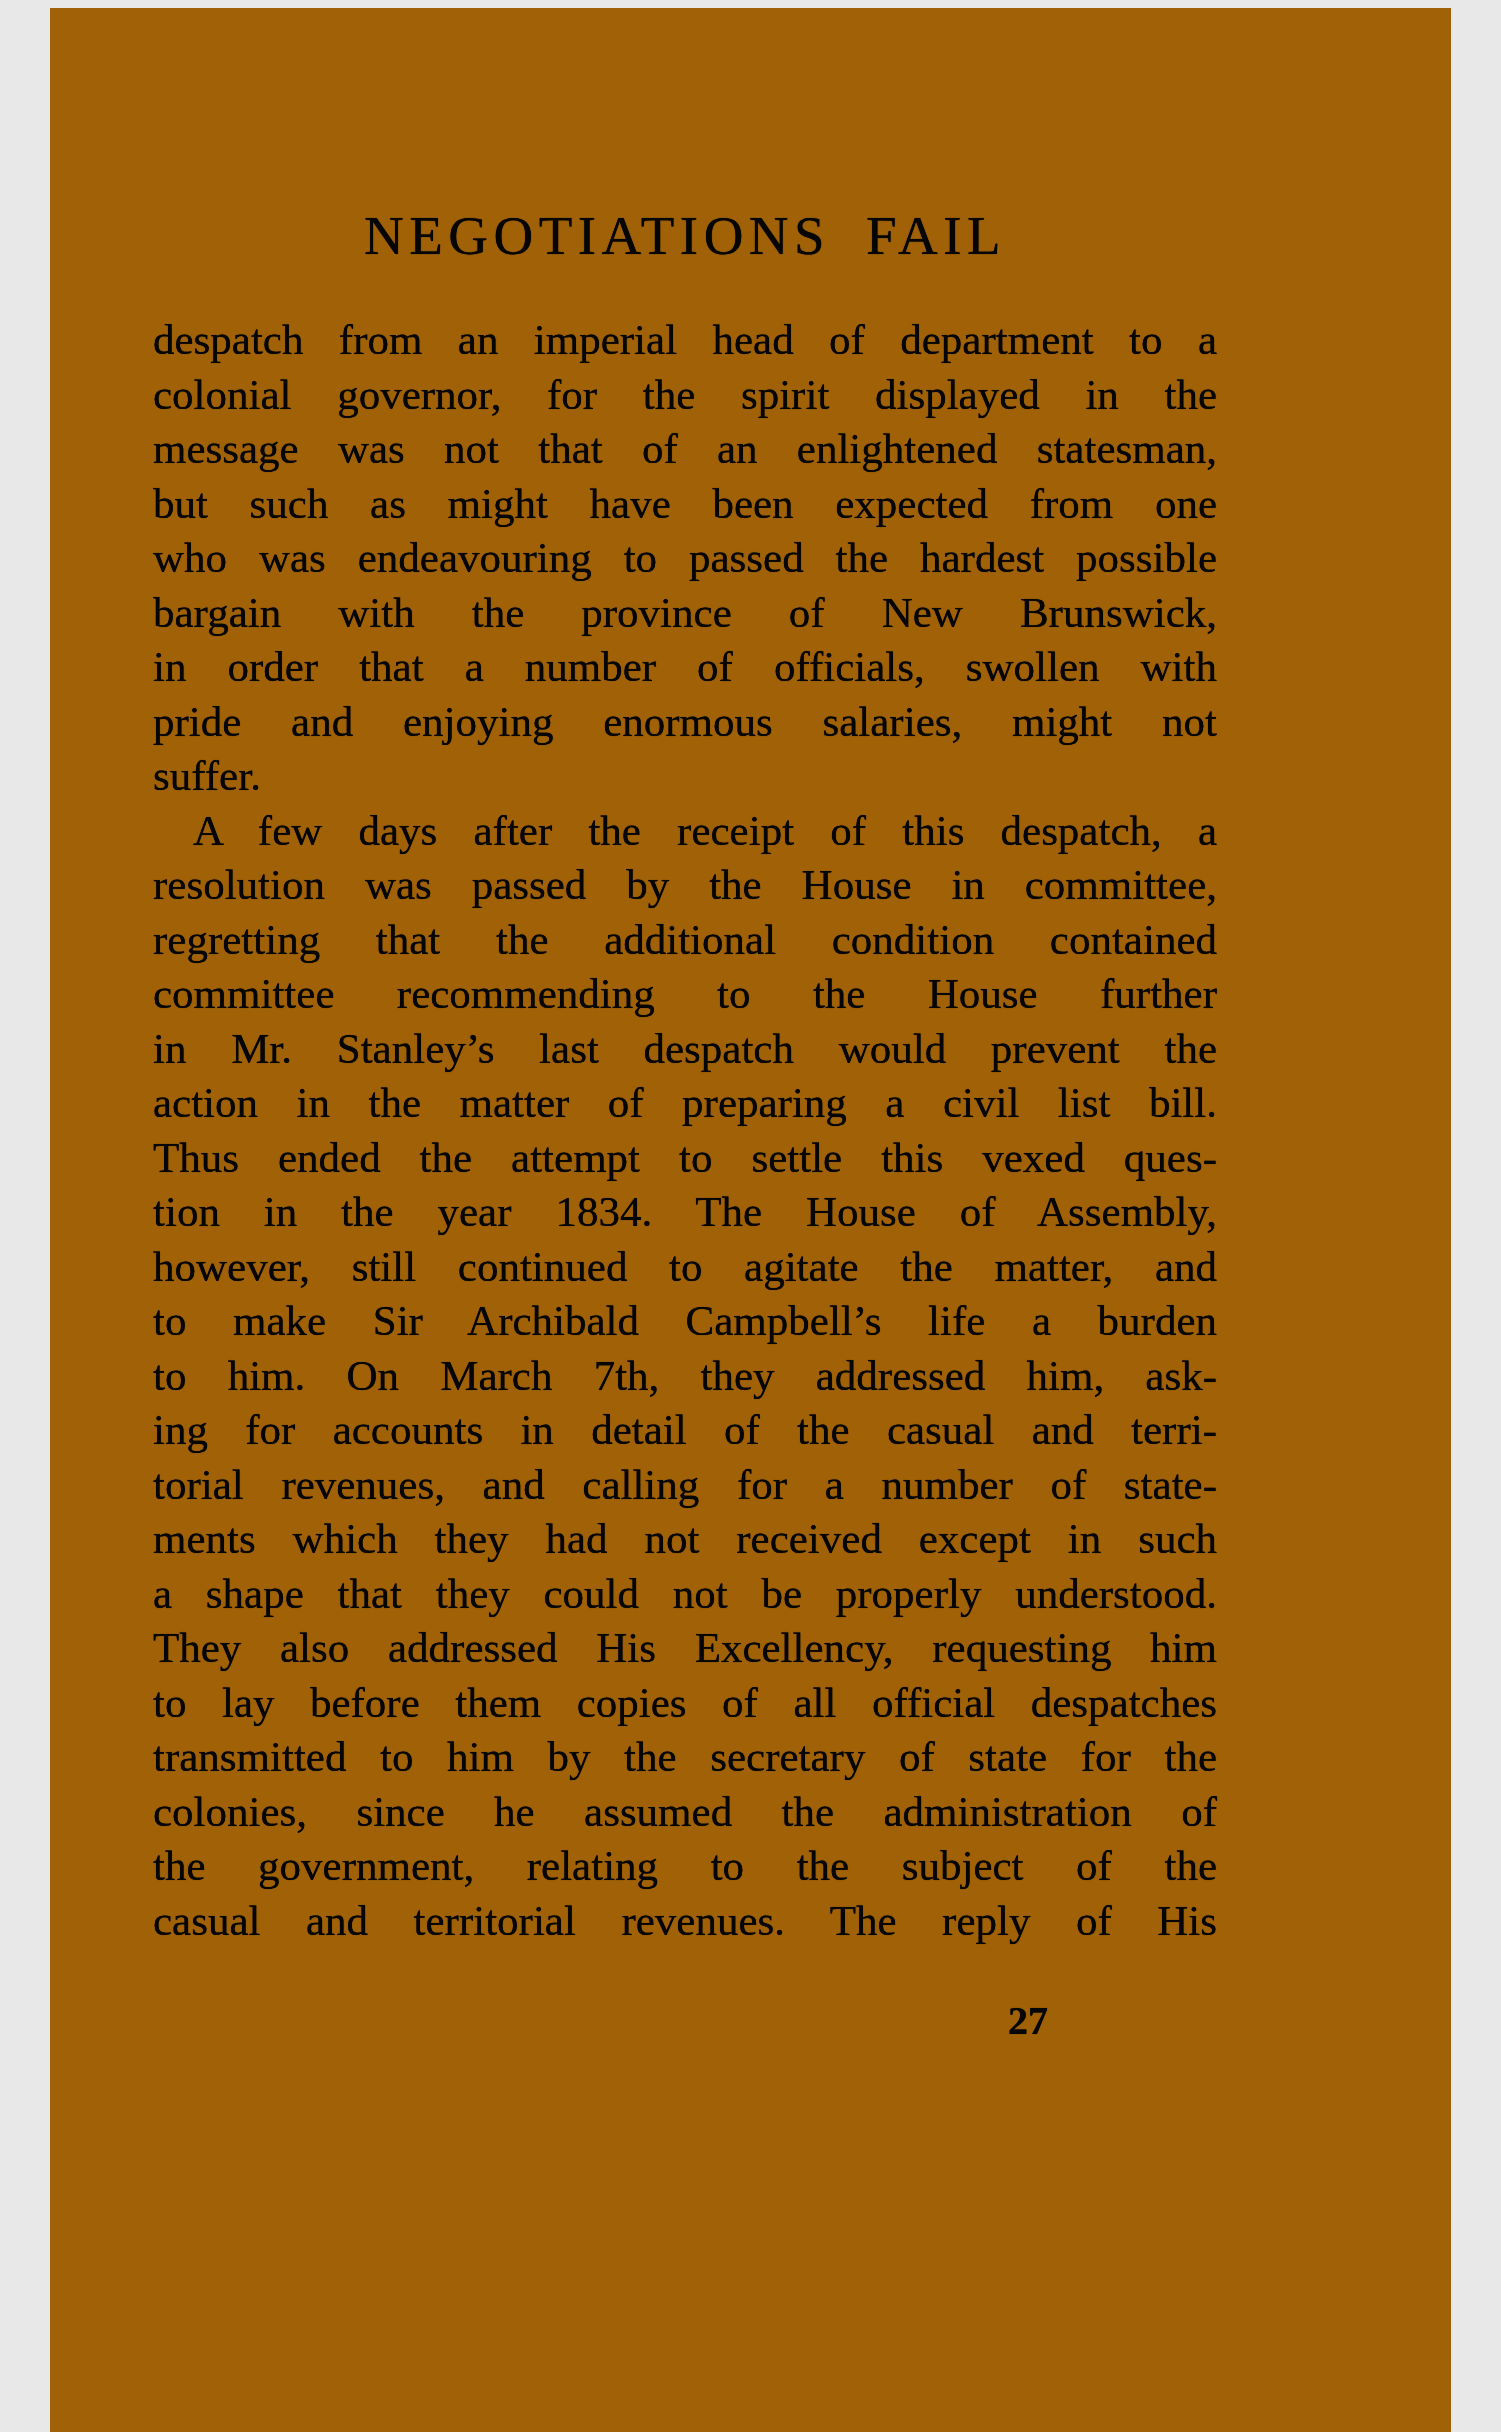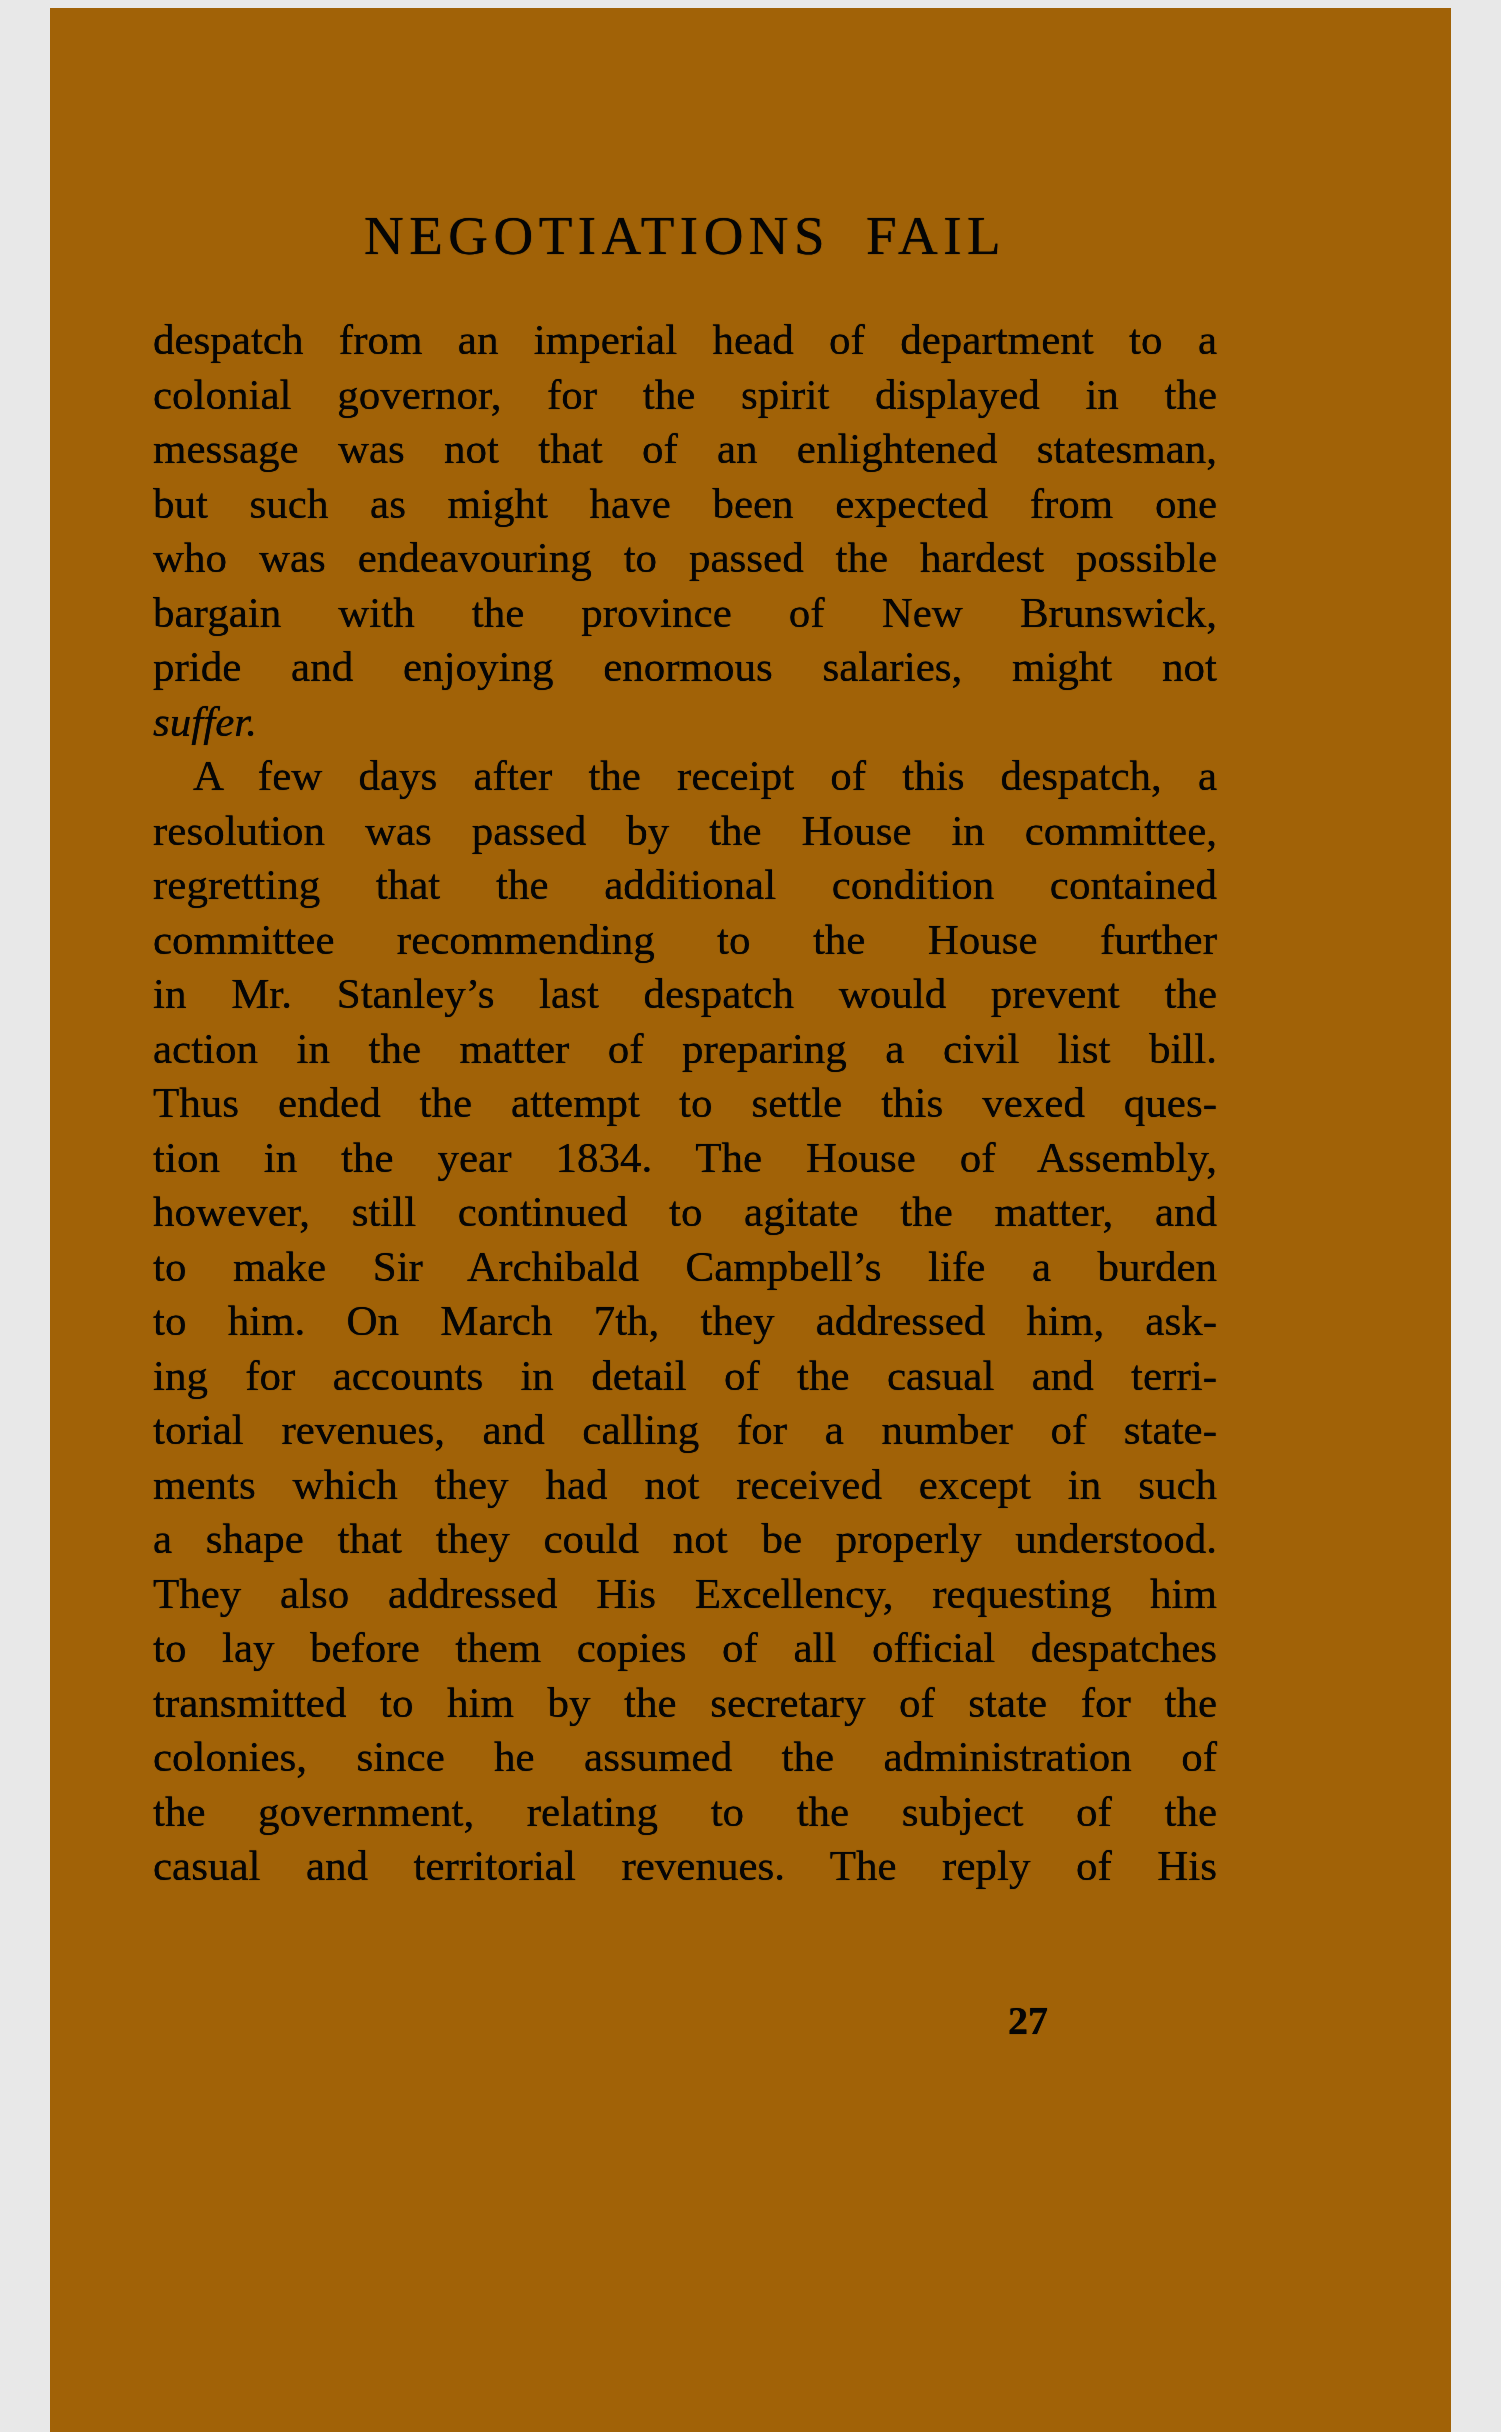--- a/index.html
+++ b/index.html
@@ -41,21 +41,20 @@
   }
   .ln {
     width: 100%;
     text-align: justify;
     text-align-last: justify;
     white-space: nowrap;
     overflow: visible;
   }
   .ln.par-last {
     text-align-last: left;
-    font-style: italic;
   }
   .ln.indent {
     text-indent: 40px;
   }
   .page-number {
     position: absolute;
     left: 958px;
     top: 1993px;
     font-size: 40px;
     line-height: 1;
@@ -69,20 +68,21 @@
 <div class="page">
   <div class="text-block">
     <h1 class="heading">NEGOTIATIONS FAIL</h1>
     <div class="body-lines">
       <div class="ln">despatch from an imperial head of department to a</div>
       <div class="ln">colonial governor, for the spirit displayed in the</div>
       <div class="ln">message was not that of an enlightened statesman,</div>
       <div class="ln">but such as might have been expected from one</div>
       <div class="ln">who was endeavouring to passed the hardest possible</div>
       <div class="ln">bargain with the province of New Brunswick,</div>
+      <div class="ln">in order that a number of officials, swollen with</div>
       <div class="ln">pride and enjoying enormous salaries, might not</div>
       <div class="ln par-last">suffer.</div>
       <div class="ln indent">A few days after the receipt of this despatch, a</div>
       <div class="ln">resolution was passed by the House in committee,</div>
       <div class="ln">regretting that the additional condition contained</div>
       <div class="ln">committee recommending to the House further</div>
       <div class="ln">in Mr. Stanley’s last despatch would prevent the</div>
       <div class="ln">action in the matter of preparing a civil list bill.</div>
       <div class="ln">Thus ended the attempt to settle this vexed ques-</div>
       <div class="ln">tion in the year 1834.  The House of Assembly,</div>

